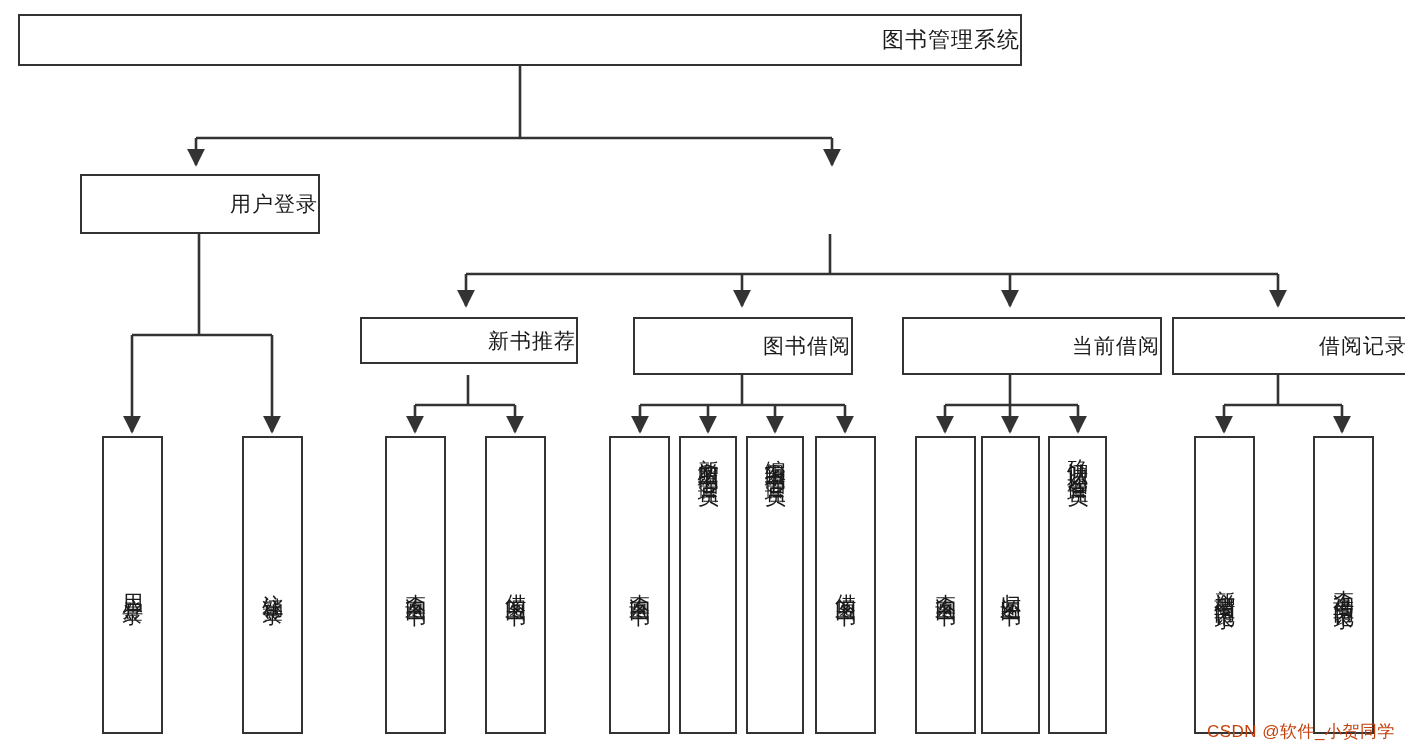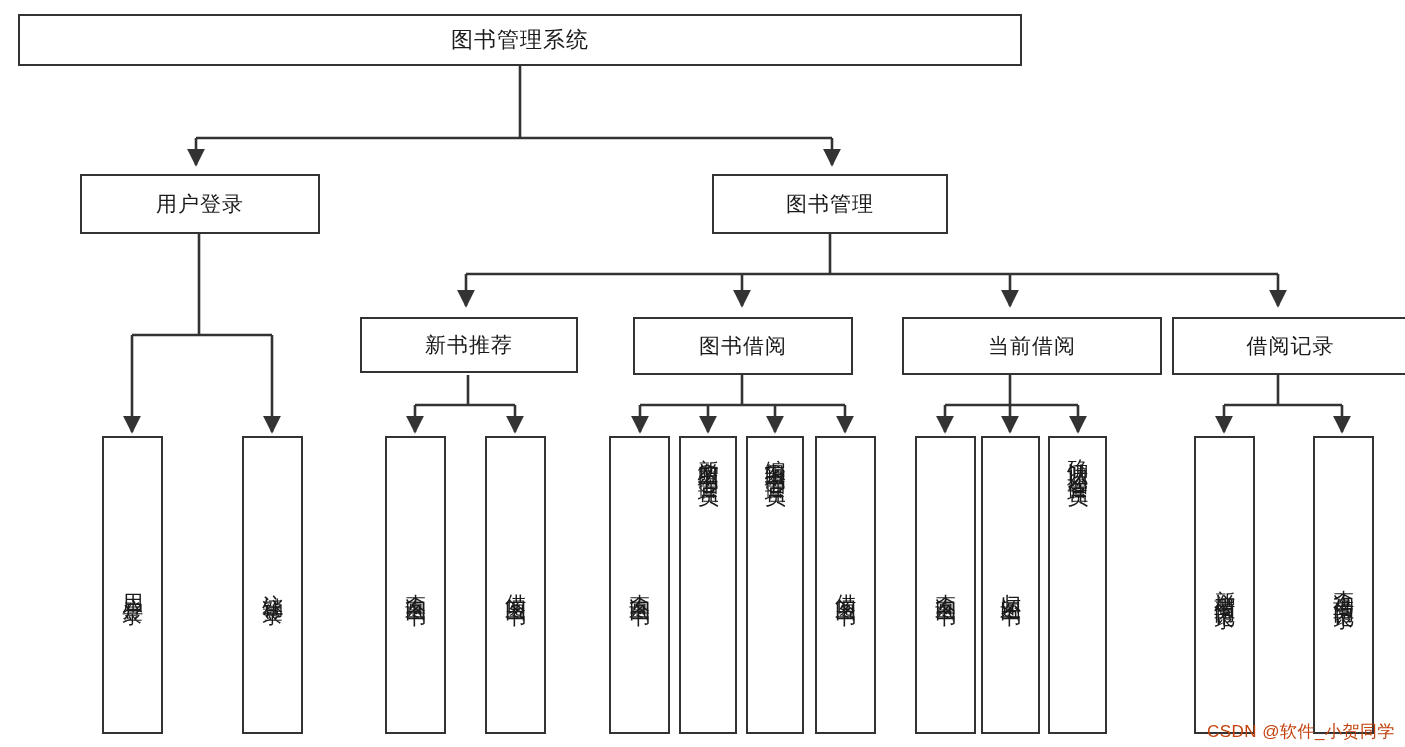--- a/index.html
+++ b/index.html
@@ -35,20 +35,21 @@
     align-items: center;
     justify-content: center;
     color: #1a1a1a;
     z-index: 2;
   }
   .node.horiz {
     font-size: 21px;
     letter-spacing: 1px;
     line-height: 1.2;
     text-align: center;
+    justify-content: flex-end;
   }
   .node.root {
     font-size: 22px;
   }
   .node.leaf {
     writing-mode: vertical-rl;
     text-orientation: upright;
     font-size: 21px;
     letter-spacing: 4px;
     line-height: 1.25;
@@ -128,25 +129,22 @@
     </g>
   </svg>
 
   <div class="node horiz root" style="left:18px; top:14px; width:1004px; height:52px;">
     <span class="lbl">图书管理系统</span>
   </div>
 
   <div class="node horiz" style="left:80px; top:174px; width:240px; height:60px;">
     <span class="lbl">用户登录</span>
   </div>
-  <div class="node horiz" style="left:712px; top:174px; width:236px; height:60px;">
-    <span class="lbl">图书管理</span>
-  </div>
-
-  <div class="node horiz" style="left:360px; top:317px; width:218px; height:56px;">
+
+  <div class="node horiz" style="left:360px; top:317px; width:218px; height:47px;">
     <span class="lbl">新书推荐</span>
   </div>
   <div class="node horiz" style="left:633px; top:317px; width:220px; height:58px;">
     <span class="lbl">图书借阅</span>
   </div>
   <div class="node horiz" style="left:902px; top:317px; width:260px; height:58px;">
     <span class="lbl">当前借阅</span>
   </div>
   <div class="node horiz" style="left:1172px; top:317px; width:237px; height:58px;">
     <span class="lbl">借阅记录</span>

